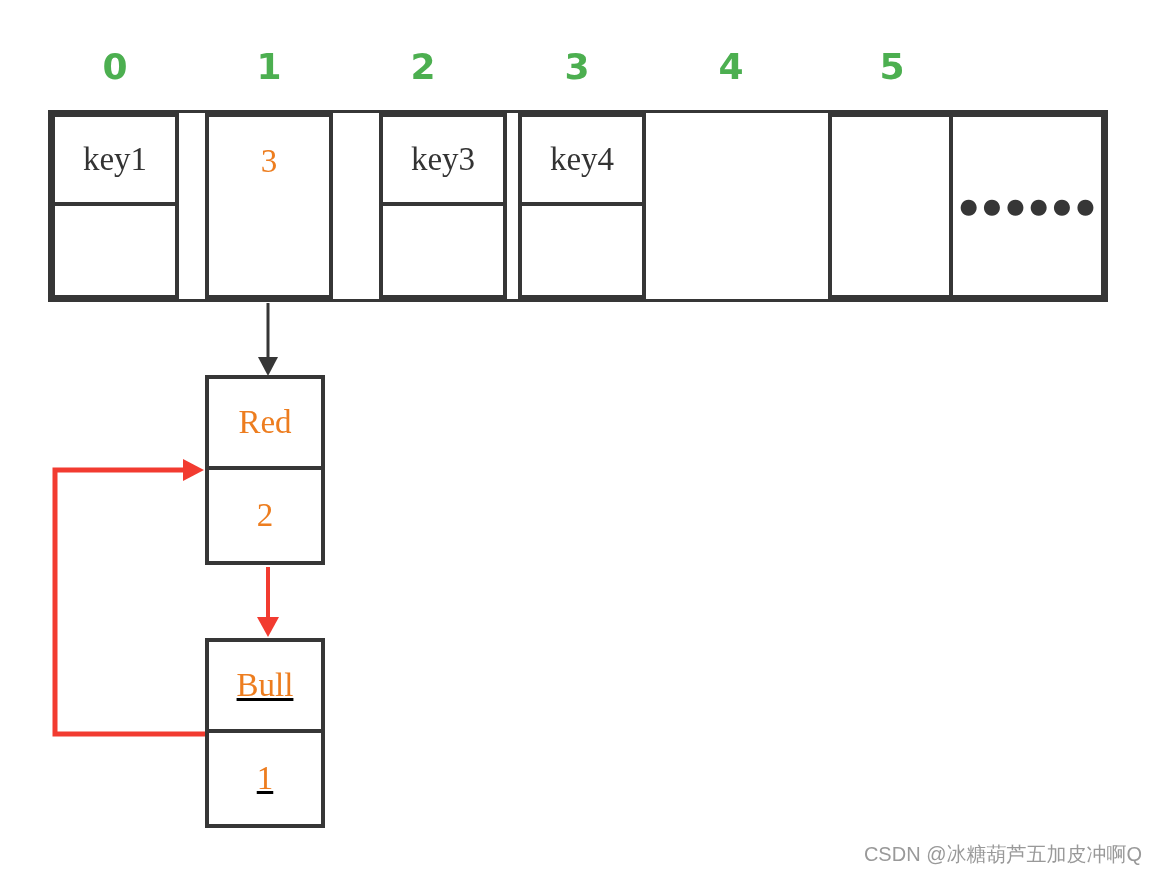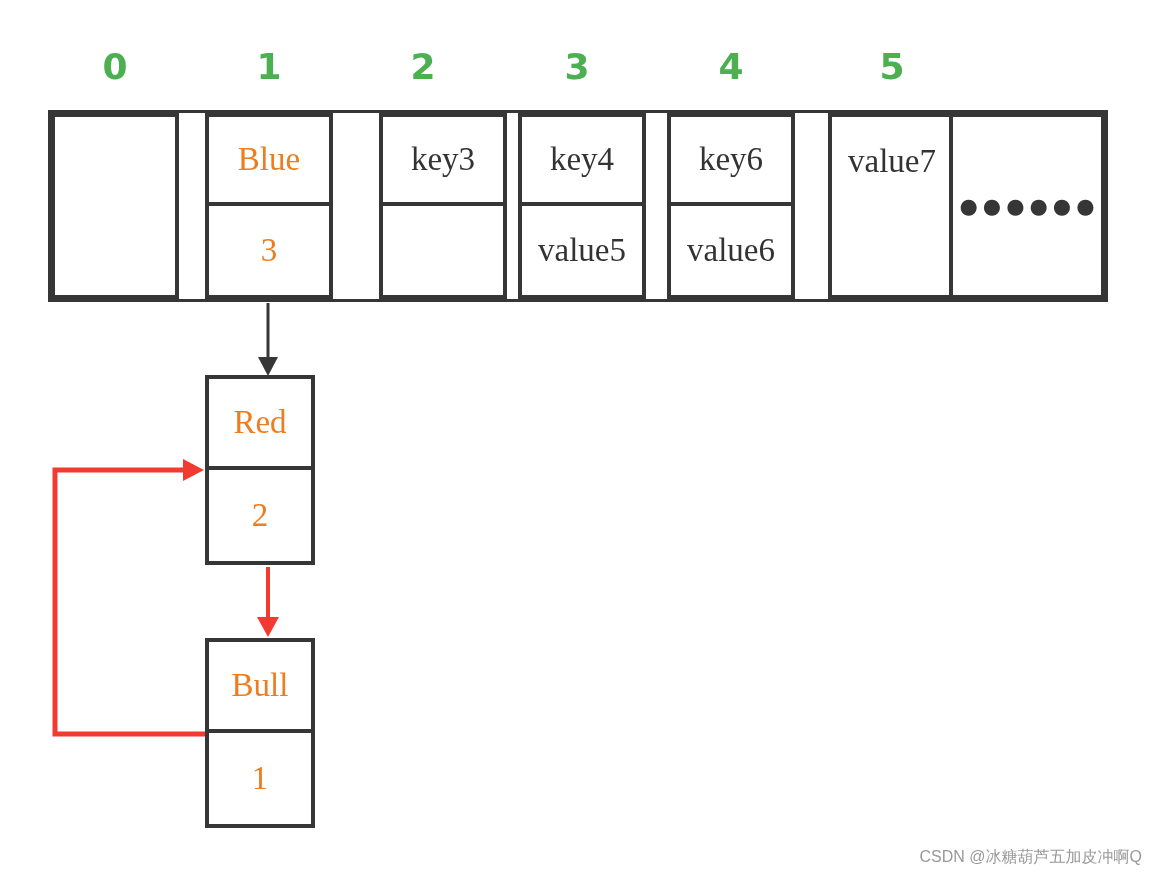--- a/index.html
+++ b/index.html
@@ -60,79 +60,73 @@
   }
   .dots-cell .dots{
     color:var(--line-dark);
     font-family:"DejaVu Sans",sans-serif;
     font-size:21px;letter-spacing:5px;margin-right:-5px;
     line-height:1;
   }
 
   
   .node{
-    position:absolute;left:205px;width:110px;height:190px;
+    position:absolute;left:205px;width:120px;height:190px;
     border:4px solid var(--line-dark);background:#ffffff;
     display:grid;grid-template-rows:1fr 1fr;
   }
   .node.red-node{top:375px;}
-  .node.bull-node{top:638px;}
+  .node.bull-node{top:638px;text-decoration:underline;}
   .node .cell{
     display:flex;align-items:center;justify-content:center;
     font-size:33px;color:var(--highlight-orange);
   }
   .node .cell.key{border-bottom:4px solid var(--line-dark);}
 
   
   svg.overlay{position:absolute;left:0;top:0;width:1156px;height:880px;pointer-events:none;}
   .stroke-dark{stroke:var(--line-dark);}
   .fill-dark{fill:var(--line-dark);}
   .stroke-red{stroke:var(--arrow-red);}
   .fill-red{fill:var(--arrow-red);}
 
   .watermark{
     position:absolute;right:14px;bottom:12px;
     font-family:"Liberation Sans",sans-serif;
-    font-size:16px;color:var(--watermark-gray);
+    font-size:20px;color:var(--watermark-gray);
     white-space:nowrap;
   }
 </style>
 </head>
 <body>
 
 <div class="canvas">
 
   <div class="idx" style="left:51px">0</div>
   <div class="idx" style="left:205px">1</div>
   <div class="idx" style="left:359px">2</div>
   <div class="idx" style="left:513px">3</div>
   <div class="idx" style="left:667px">4</div>
   <div class="idx" style="left:828px">5</div>
 
   <div class="table-frame"></div>
 
   <div class="bucket" style="left:51px">
+    <div class="cell key">key1</div>
   </div>
   <div class="bucket highlight" style="left:205px">
-    <div class="cell key">Blue</div>
     <div class="cell value">3</div>
   </div>
   <div class="bucket" style="left:379px">
     <div class="cell key">key3</div>
   </div>
   <div class="bucket" style="left:518px">
     <div class="cell key">key4</div>
-    <div class="cell value">value5</div>
-  </div>
-  <div class="bucket" style="left:667px">
-    <div class="cell key">key6</div>
-    <div class="cell value">value6</div>
   </div>
   <div class="bucket" style="left:828px">
-    <div class="cell value">value7</div>
   </div>
 
   <div class="dots-cell">
     <span class="dots">●●●●●●</span>
   </div>
 
   <svg class="overlay" viewBox="0 0 1156 880" xmlns="http://www.w3.org/2000/svg">
 
     <line class="stroke-dark" x1="268" y1="303" x2="268" y2="360" stroke-width="3"></line>
     <polygon class="fill-dark" points="268,376 258,357 278,357"></polygon>

